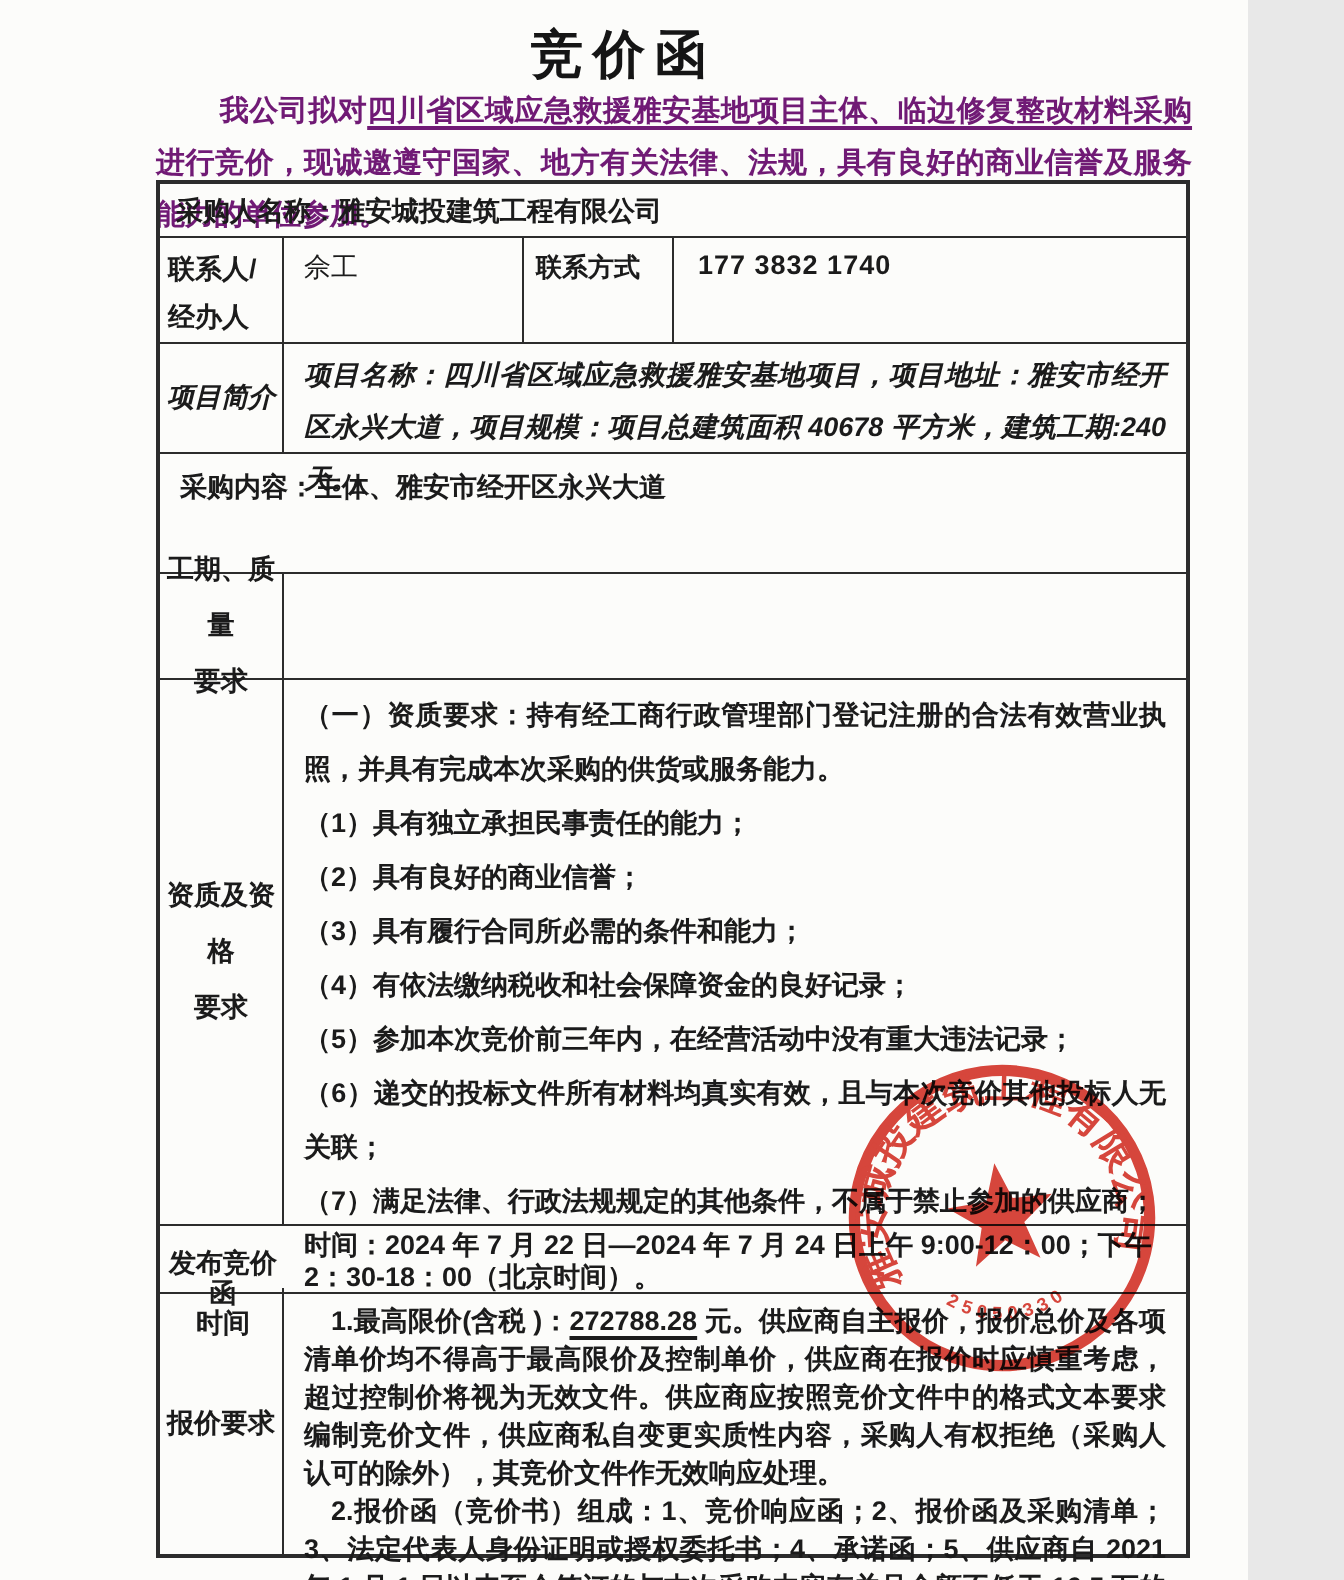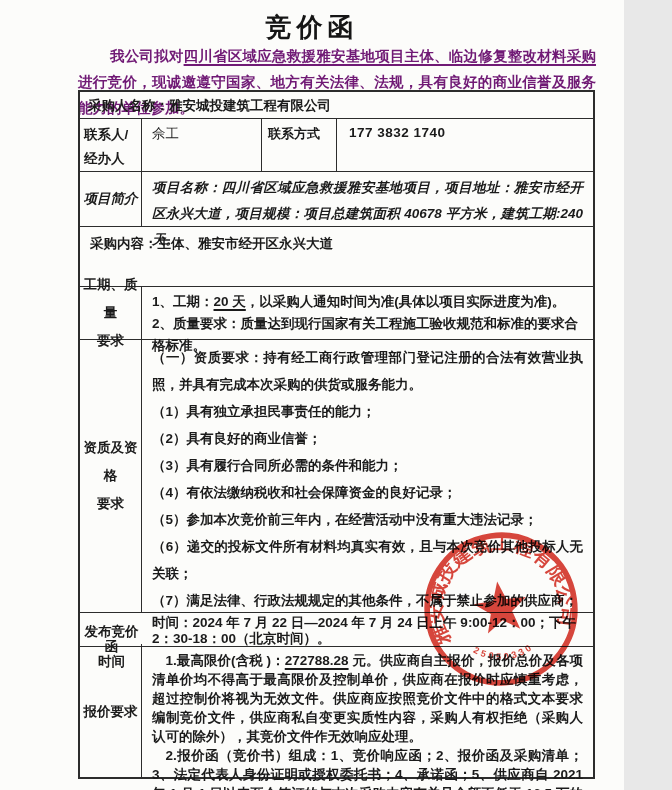--- a/index.html
+++ b/index.html
@@ -90,24 +90,20 @@
 
     <div class="trow r5">
       <div class="content-cell">采购内容：主体、雅安市经开区永兴大道</div>
     </div>
 
     <div class="trow r6">
       <div class="label-cell">
         <div>工期、质量</div>
         <div>要求</div>
       </div>
-      <div class="content-cell">
-        <div><span>1、工期：</span><span class="uline">20 天</span><span>，以采购人通知时间为准(具体以项目实际进度为准)。</span></div>
-        <div>2、质量要求：质量达到现行国家有关工程施工验收规范和标准的要求合格标准。</div>
-      </div>
     </div>
 
     <div class="trow r7">
       <div class="label-cell">
         <div>资质及资格</div>
         <div>要求</div>
       </div>
       <div class="content-cell">
         <p>（一）资质要求：持有经工商行政管理部门登记注册的合法有效营业执照，并具有完成本次采购的供货或服务能力。</p>
         <p>（1）具有独立承担民事责任的能力；</p>

